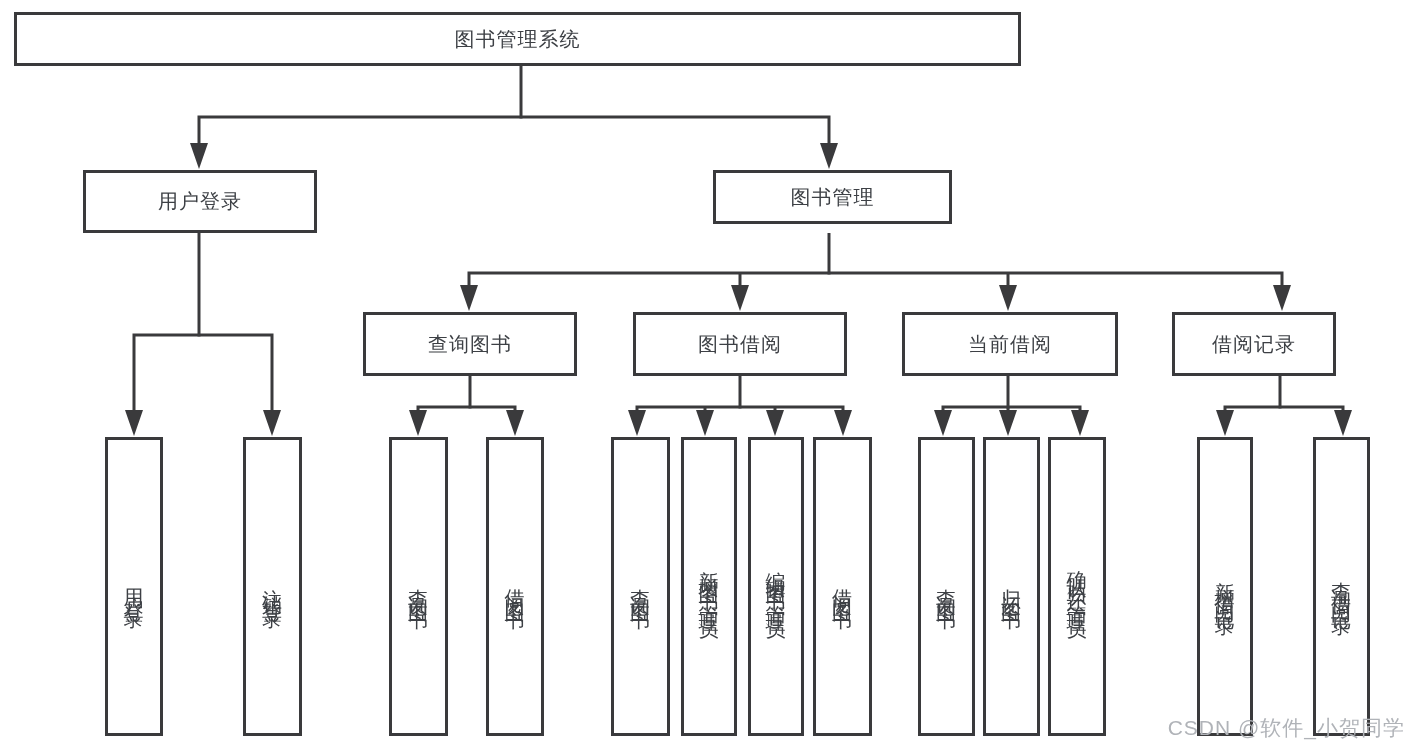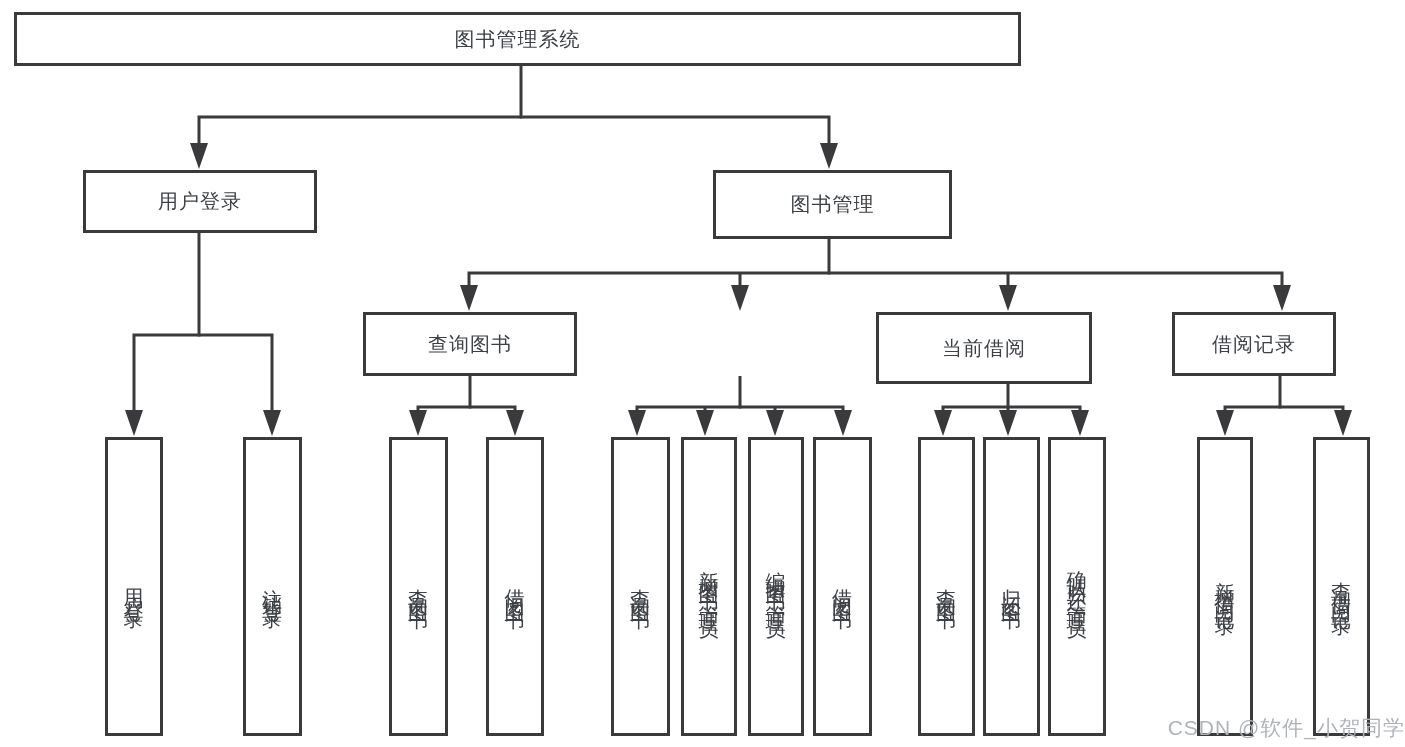--- a/index.html
+++ b/index.html
@@ -44,24 +44,24 @@
     text-align: right;
     font-size: 21px;
     color: #b0b3b8;
     letter-spacing: 1px;
     z-index: 3;
     white-space: nowrap;
   }
   
   .n-root  { left: 14px;  top: 12px;  width: 1007px; height: 54px; }
   .n-login { left: 83px;  top: 170px; width: 234px;  height: 63px; }
-  .n-mgmt  { left: 713px; top: 170px; width: 239px;  height: 69px; }
+  .n-mgmt  { left: 713px; top: 170px; width: 239px;  height: 54px; }
   .n-l3a   { left: 363px; top: 312px; width: 214px;  height: 64px; }
   .n-l3b   { left: 633px; top: 312px; width: 214px;  height: 64px; }
-  .n-l3c   { left: 876px; top: 312px; width: 216px;  height: 72px; }
+  .n-l3c   { left: 902px; top: 312px; width: 216px;  height: 64px; }
   .n-l3d   { left: 1172px;top: 312px; width: 164px;  height: 64px; }
   .lf-0  { left: 105px;  top: 437px; width: 58px; height: 299px; }
   .lf-1  { left: 243px;  top: 437px; width: 59px; height: 299px; }
   .lf-2  { left: 389px;  top: 437px; width: 59px; height: 299px; }
   .lf-3  { left: 486px;  top: 437px; width: 58px; height: 299px; }
   .lf-4  { left: 611px;  top: 437px; width: 59px; height: 299px; }
   .lf-5  { left: 681px;  top: 437px; width: 56px; height: 299px; }
   .lf-6  { left: 748px;  top: 437px; width: 56px; height: 299px; }
   .lf-7  { left: 813px;  top: 437px; width: 59px; height: 299px; }
   .lf-8  { left: 918px;  top: 437px; width: 57px; height: 299px; }
@@ -134,20 +134,23 @@
   <div class="node n-login">
     <span>用户登录</span>
   </div>
   <div class="node n-mgmt">
     <span>图书管理</span>
   </div>
 
   <div class="node n-l3a">
     <span>查询图书</span>
   </div>
+  <div class="node n-l3b">
+    <span>图书借阅</span>
+  </div>
   <div class="node n-l3c">
     <span>当前借阅</span>
   </div>
   <div class="node n-l3d">
     <span>借阅记录</span>
   </div>
 
   <div class="node leaf lf-0">
       <span>用户登录</span>
     </div>

